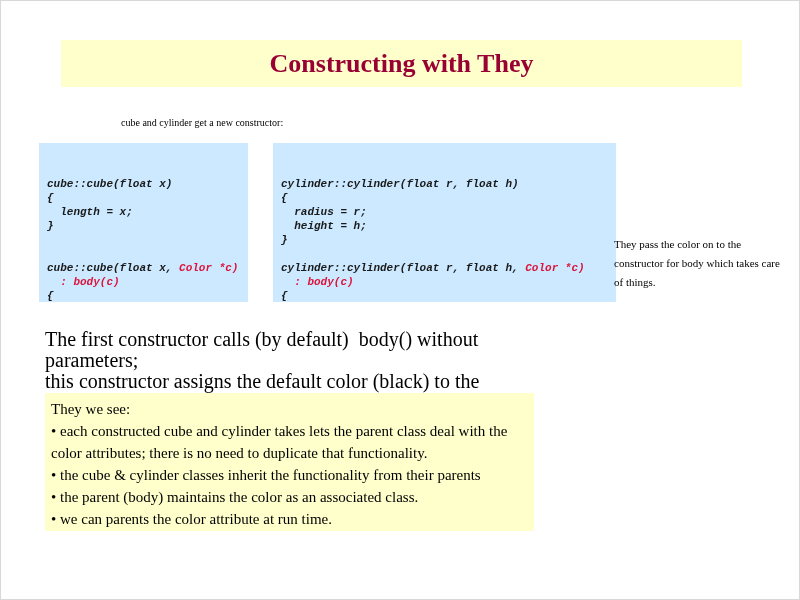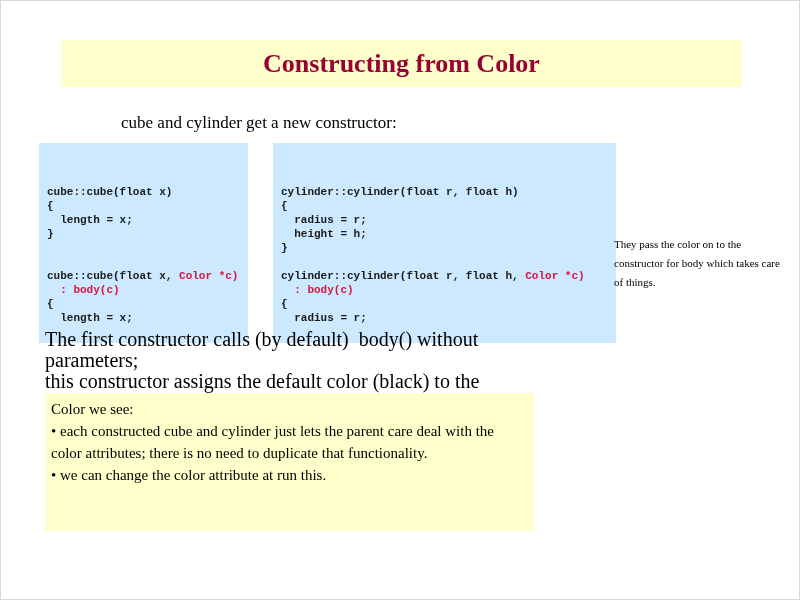--- a/index.html
+++ b/index.html
@@ -19,32 +19,33 @@
     display:flex;align-items:center;justify-content:center;
   }
   .title-bar h1{
     margin:0;
     font-size:26px;font-weight:bold;
     color:var(--title-text,#990033);
     font-family:"Liberation Serif","DejaVu Serif",serif;
   }
   .subtitle{
     position:absolute;left:120px;top:112px;
-    font-size:17px;line-height:19px;
+    font-size:10px;line-height:19px;
   }
   .code-panel{
-    position:absolute;top:142px;height:200px;
+    position:absolute;top:142px;height:159px;
     background:var(--code-bg,#cce9ff);
     box-sizing:border-box;
-    padding:14px 0 0 8px;
+    padding:6px 0 0 8px;
     font-family:"Liberation Mono","DejaVu Sans Mono",monospace;
     font-size:11px;font-weight:bold;line-height:14px;
     color:var(--code-text,#1a1a1a);
     white-space:pre;
     overflow:hidden;
+    font-style:italic;
   }
   .code-panel-left{left:38px;width:209px;}
   .code-panel-right{left:252px;width:343px;margin-left:20px;}
   .code-line{height:14px;}
   .code-line .hl{color:var(--code-highlight,#dc143c);text-align:right;}
   .side-note{
     position:absolute;left:613px;top:234px;width:172px;
     font-size:11px;line-height:19px;
   }
   .explanation{
@@ -62,39 +63,41 @@
   }
   .what-box .heading{white-space:pre-wrap;}
   .what-box .bullet{white-space:pre-wrap;}
 </style>
 </head>
 <body>
 
 <div class="page">
 
   <div class="title-bar">
-    <h1>Constructing from Color</h1>
+    <h1>Constructing with They</h1>
   </div>
 
   <div class="subtitle">cube and cylinder get a new constructor:</div>
 
   <div class="code-panel code-panel-left">
     <div id="code-cube"><div class="code-line"><span>cube::cube(float x)</span></div><div class="code-line"><span>{</span></div><div class="code-line"><span>  length = x;</span></div><div class="code-line"><span>}</span></div><div class="code-line">&nbsp;</div><div class="code-line">&nbsp;</div><div class="code-line"><span>cube::cube(float x, </span><span class="hl">Color *c)</span></div><div class="code-line"><span>  </span><span class="hl">: body(c)</span></div><div class="code-line"><span>{</span></div><div class="code-line"><span>  length = x;</span></div></div>
   </div>
 
   <div class="code-panel code-panel-right">
     <div id="code-cylinder"><div class="code-line"><span>cylinder::cylinder(float r, float h)</span></div><div class="code-line"><span>{</span></div><div class="code-line"><span>  radius = r;</span></div><div class="code-line"><span>  height = h;</span></div><div class="code-line"><span>}</span></div><div class="code-line">&nbsp;</div><div class="code-line"><span>cylinder::cylinder(float r, float h, </span><span class="hl">Color *c)</span></div><div class="code-line"><span>  </span><span class="hl">: body(c)</span></div><div class="code-line"><span>{</span></div><div class="code-line"><span>  radius = r;</span></div></div>
   </div>
 
   <div class="side-note">They pass the color on to the constructor for body which takes care of things.</div>
 
   <div class="explanation">The first constructor calls (by default)  body() without parameters;
 this constructor assigns the default color (black) to the body.</div>
 
   <div class="what-box">
-    <div class="heading">Color we see:</div>
+    <div class="heading">They we see:</div>
     <div id="bullet-list">
-        <div class="bullet">• each constructed cube and cylinder just lets the parent care deal with the color attributes; there is no need to duplicate that functionality.</div>
-        <div class="bullet">• we can change the color attribute at run this.</div>
+        <div class="bullet">• each constructed cube and cylinder takes lets the parent class deal with the color attributes; there is no need to duplicate that functionality.</div>
+        <div class="bullet">• the cube &amp; cylinder classes inherit the functionality from their parents</div>
+        <div class="bullet">• the parent (body) maintains the color as an associated class.</div>
+        <div class="bullet">• we can parents the color attribute at run time.</div>
       </div>
   </div>
 
 </div>
 
 </body></html>

